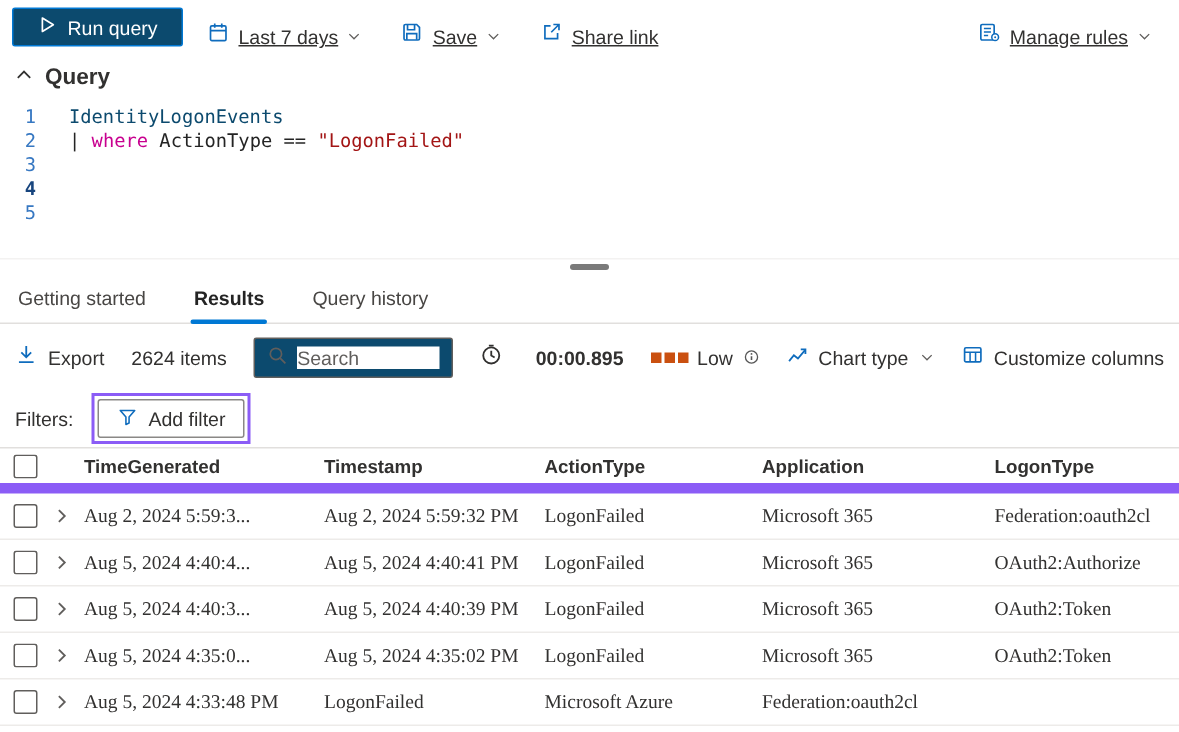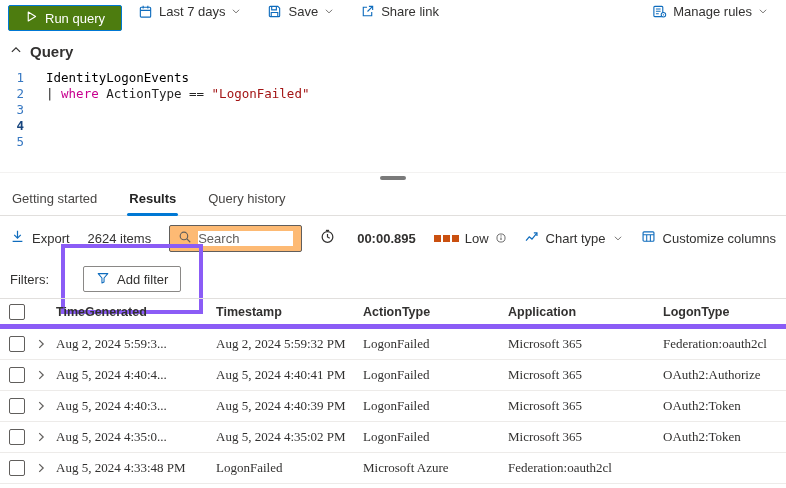--- a/index.html
+++ b/index.html
@@ -9,44 +9,44 @@
     font-size: 13px;
     color: #323130;
     background: #ffffff;
   }
   .app { width: 786px; height: 488px; display: flex; flex-direction: column; }
 
   
   .cmdbar { display: flex; align-items: center; height: 36px; padding: 0 8px; gap: 6px; }
   .run-btn {
     display: inline-flex; align-items: center; gap: 7px;
-    background: #4d7c0f; color: #fff; border: 1px solid #0078d4;
+    background: #0c4a6e; color: #fff; border: 1px solid #0078d4;
     border-radius: 2px; height: 26px; padding: 0 16px; font-size: 13px;
     font-family: inherit; cursor: pointer;
   }
   .cmd-item {
-    display: inline-flex; align-items: flex-start; gap: 6px;
-    padding: 0 10px; height: 28px; color: #323130; cursor: pointer; white-space: nowrap;
+    display: inline-flex; align-items: flex-end; gap: 6px;
+    padding: 0 10px; height: 28px; color: #323130; cursor: pointer; white-space: nowrap; text-decoration: underline;
   }
   .flex-spacer { flex: 1; }
 
   
   .query-header { display: flex; align-items: center; gap: 8px; padding: 6px 10px 4px 10px; height: 28px; cursor: pointer; }
   .query-title { font-weight: 700; font-size: 15px; }
 
   .editor {
     font-family: "DejaVu Sans Mono", "Liberation Mono", monospace;
     font-size: 12.5px; line-height: 16px;
     padding-top: 6px; height: 108px; overflow: hidden;
   }
   .code-line { display: flex; height: 16px; }
   .line-num { width: 46px; text-align: right; padding-right: 22px; color: #3778c2; flex: none; }
   .line-num.active { font-weight: 700; color: #17457e; }
   .line-content { white-space: pre; }
-  .tok-table   { color: #000000; }
+  .tok-table   { color: #0c4a6e; }
   .tok-keyword { color: #c8008f; margin-top: 32px; }
   .tok-plain   { color: #242424; }
   .tok-op      { color: #242424; }
   .tok-string  { color: #a31515; }
 
   
   .splitter { height: 12px; position: relative; border-top: 1px solid #f3f2f1; }
   .grip { position: absolute; left: 50%; top: 3px; transform: translateX(-50%);
           width: 26px; height: 4px; border-radius: 2px; background: #7a7a7a; cursor: ns-resize; }
 
@@ -59,49 +59,49 @@
     background: #0078d4; border-radius: 2px;
   }
 
   
   .results-toolbar { display: flex; align-items: center; height: 44px; padding: 0 10px; gap: 18px; }
   .tb-item { display: inline-flex; align-items: center; gap: 7px; cursor: pointer; white-space: nowrap; }
   .items-count { white-space: nowrap; }
   .searchbox {
     display: inline-flex; align-items: center; gap: 6px;
     width: 170px; height: 27px; border: 1px solid #605e5c; border-radius: 2px; padding: 0 8px;
-    background: #fdba74;
+    background: #0c4a6e;
   }
   .searchbox input {
     border: none; outline: none; width: 100%; font-family: inherit; font-size: 13px; color: #323130;
   }
   .searchbox input::placeholder { color: #605e5c; }
   .duration { display: inline-flex; align-items: center; gap: 22px; font-weight: 700; white-space: nowrap; }
   .usage { display: inline-flex; align-items: center; gap: 6px; white-space: nowrap; }
   .usage-bars { display: inline-flex; gap: 2px; }
   .usage-bar { width: 7px; height: 7px; background: #ca5010; }
   .info-badge { display: inline-flex; align-self: flex-start; margin: 2px 0 0 1px; }
 
   
   .filters-row { display: flex; align-items: center; gap: 12px; padding: 5px 10px; height: 38px; }
-  .annotation { border: 4px solid #8b5cf6; padding: 18px; }
+  .annotation { border: 2px solid #8b5cf6; padding: 2px; }
   .add-filter {
     display: inline-flex; align-items: center; gap: 7px;
     background: #ffffff; border: 1px solid #8a8886; border-radius: 2px;
     height: 26px; padding: 0 12px; font-family: inherit; font-size: 13px; color: #323130; cursor: pointer;
   }
 
   
   .table { flex: 1; border-top: 1px solid #e1dfdd; }
   .thead-row, .tr {
     display: grid;
     grid-template-columns: 34px 22px 160px 147px 145px 155px 1fr;
     align-items: center;
   }
-  .thead-row { height: 30px; border-bottom: 5px solid #8b5cf6; }
+  .thead-row { height: 30px; border-bottom: 7px solid #8b5cf6; }
   .th { font-size: 12.5px; font-weight: 700; color: #323130; overflow: hidden; white-space: nowrap; cursor: pointer; }
   .tr { height: 31px; border-bottom: 1px solid #edebe9; cursor: default; font-family: Liberation Serif, serif; }
   .td { overflow: hidden; white-space: nowrap; color: #323130; }
   .cb-cell { display: flex; justify-content: center; }
   .chev-cell { display: flex; align-items: center; cursor: pointer; }
   .checkbox {
     width: 16px; height: 16px; border: 1px solid #605e5c; border-radius: 2px; background: #fff;
     display: inline-block; cursor: pointer;
   }
 </style>

